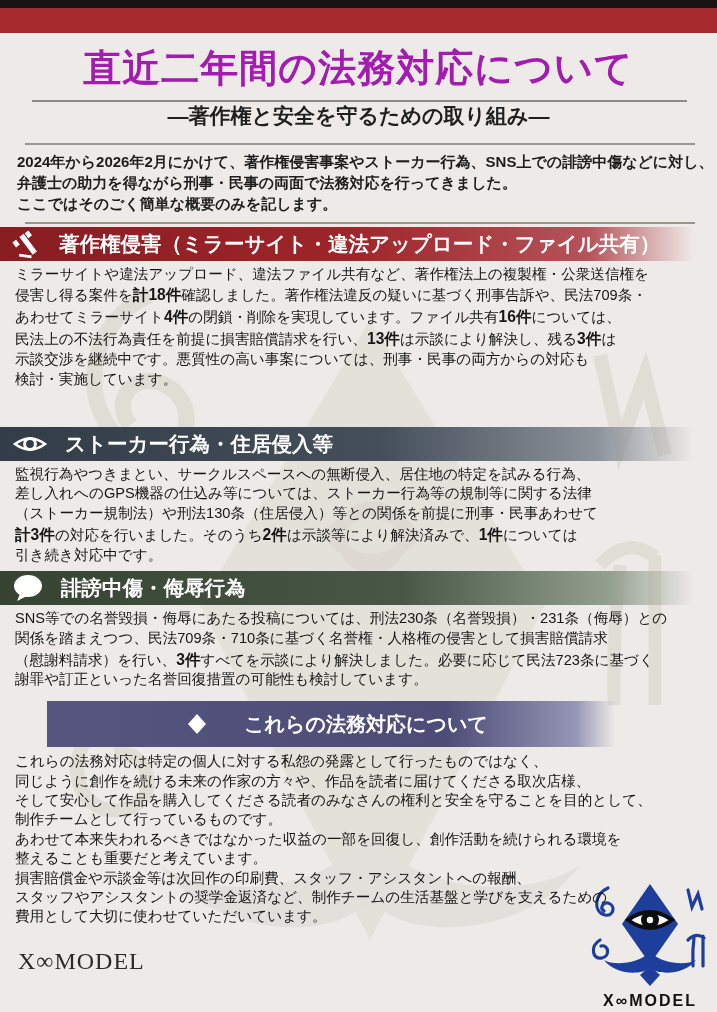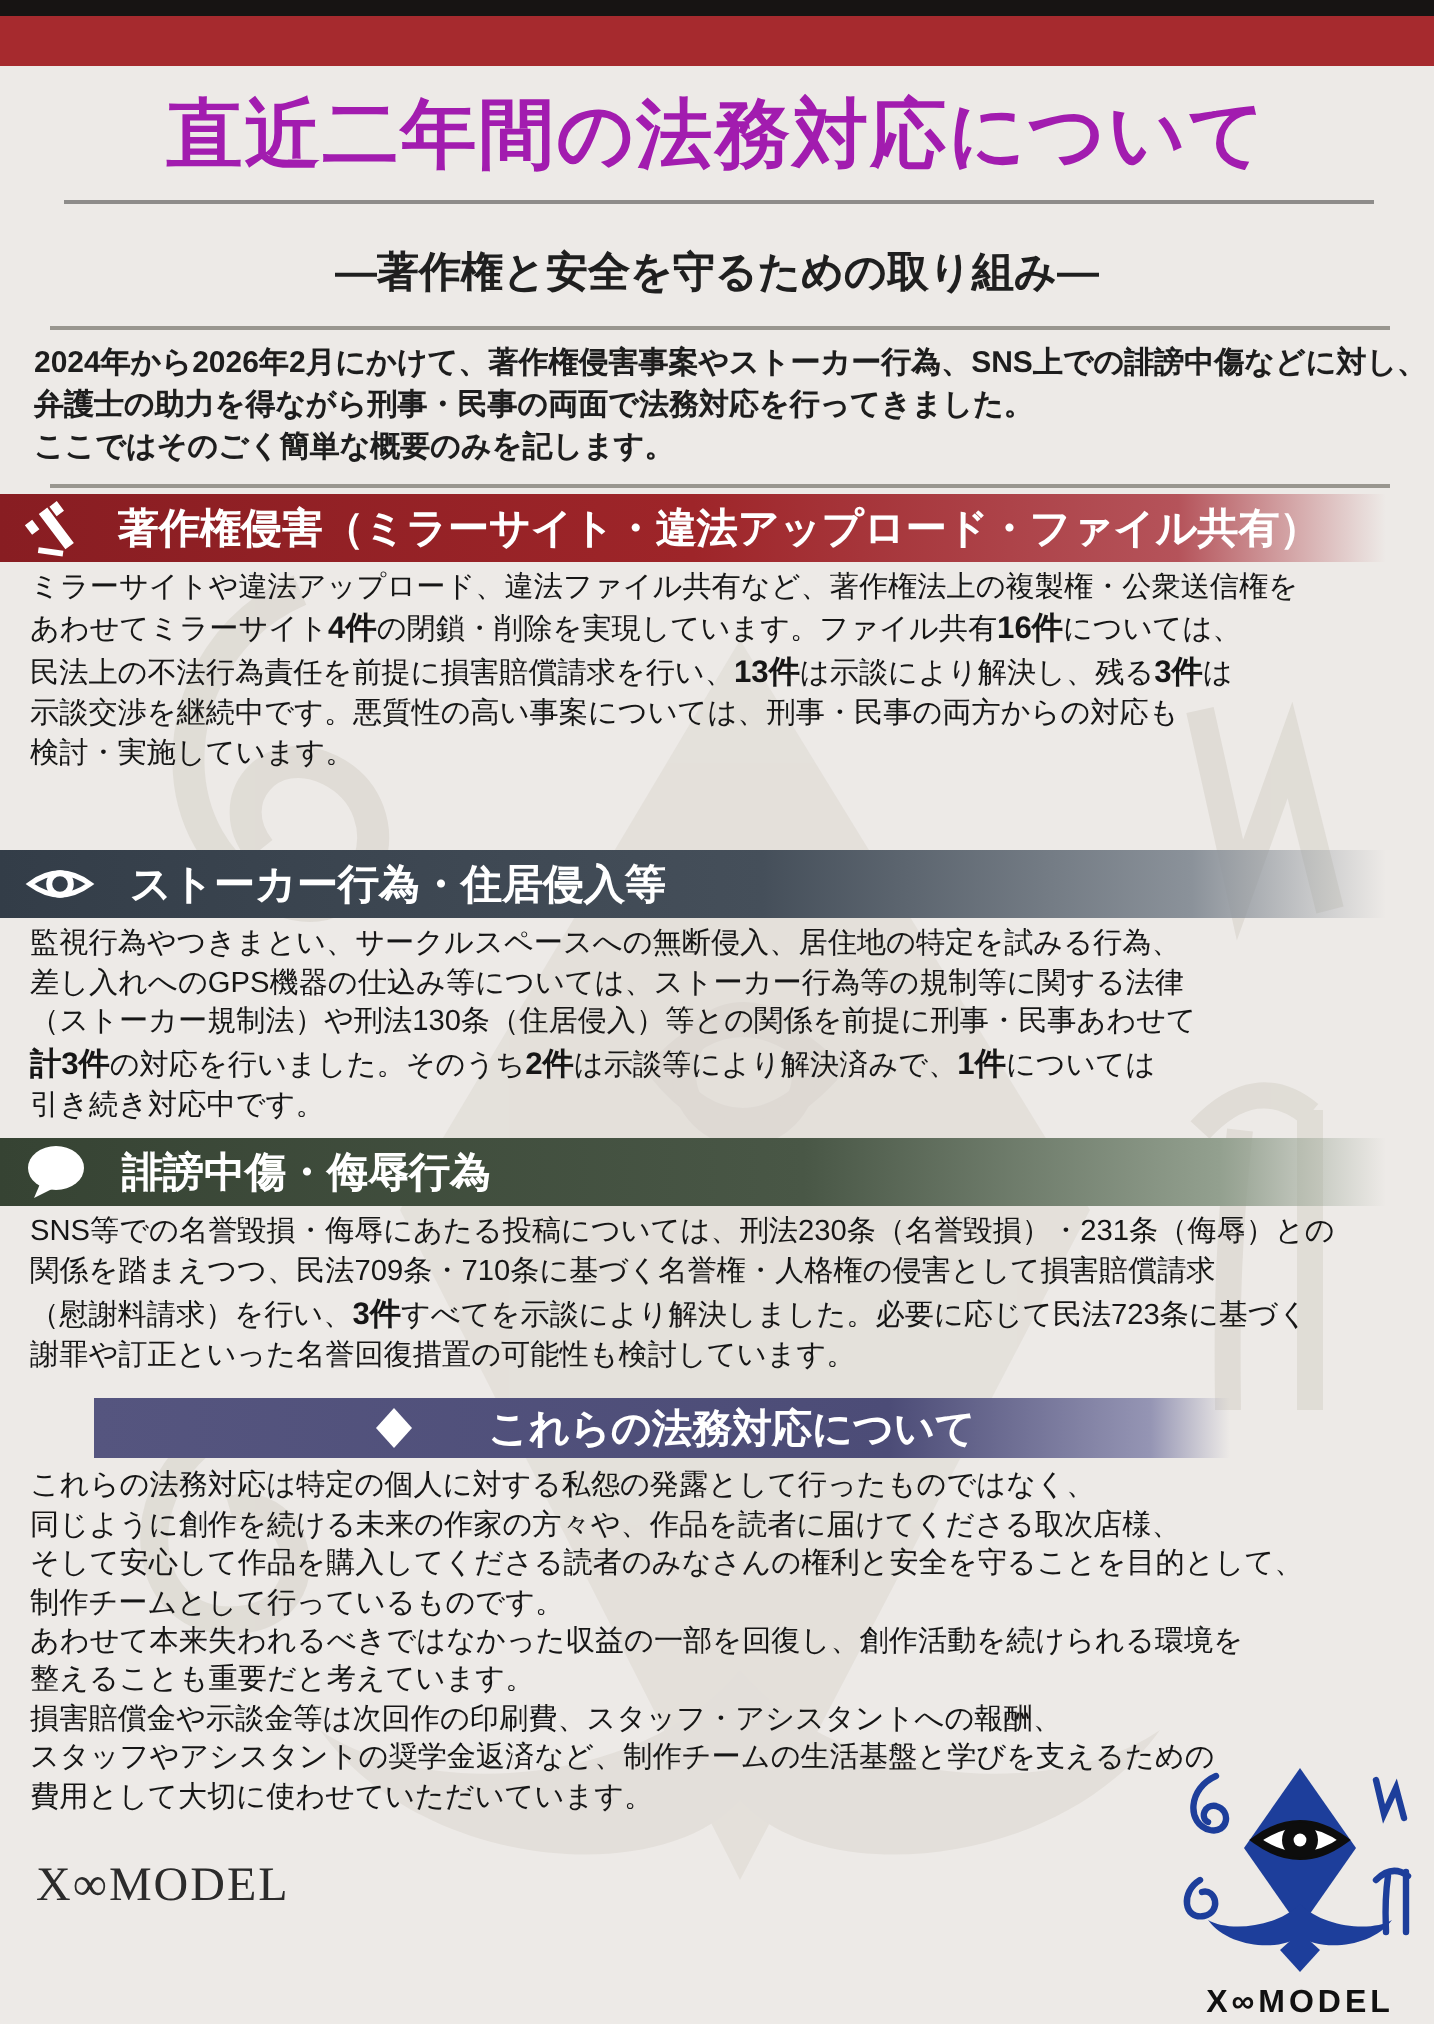--- a/index.html
+++ b/index.html
@@ -10,32 +10,32 @@
   
   .watermark{position:absolute;left:0;top:235px;z-index:0;pointer-events:none;}
   
   .bar-black{height:8px;background:#171413;}
   .bar-red{height:25px;background:#a62a2e;}
   
   .title{margin:14px 0 0 0;text-align:center;font-size:38px;line-height:1.15;
          font-weight:900;color:#a21caf;letter-spacing:1px;}
   .rule{height:2px;background:#8e8c8a;}
   .rule-title{margin:9px 30px 0 32px;}
-  .subtitle{margin-top:20px;text-align:center;font-size:21px;font-weight:800;color:#1f1f1f;}
+  .subtitle{margin-top:0;text-align:center;font-size:21px;font-weight:800;color:#1f1f1f;}
   .rule-a{margin:13px 22px 0 25px;background:#99968f;}
   .rule-b{margin:0 22px 0 25px;background:#99968f;}
   .intro{padding:6px 10px 7px 17px;font-size:15px;line-height:1.42;font-weight:600;color:#1d1d1d;}
   .intro div{white-space:nowrap;}
   
   .banner{height:34px;display:flex;align-items:center;gap:17px;padding-left:12px;
           margin:0 24px 0 0;color:#fff;font-weight:800;font-size:20.5px;white-space:nowrap;}
   .theme-red{margin-top:3px;background:linear-gradient(90deg,#881d22 0%,#9e2529 50%,#b5535a 85%,rgba(181,83,90,0) 100%);}
   .theme-slate{background:linear-gradient(90deg,#333d48 0%,#454f5a 55%,#8b929a 86%,rgba(139,146,154,0) 100%);margin-top:32px;}
   .theme-green{background:linear-gradient(90deg,#364333 0%,#495746 58%,#93a08f 88%,rgba(147,160,143,0) 100%);}
-  .theme-navy{margin:6px 0 0 47px;width:556px;height:30px;justify-content:center;gap:36px;font-size:20px;
+  .theme-navy{margin:6px 0 0 47px;width:556px;height:46px;justify-content:center;gap:36px;font-size:20px;
           background:linear-gradient(90deg,#55557f 0%,#4c4c77 70%,#9595b4 93%,rgba(149,149,180,0) 100%);}
   .banner-icon{display:flex;align-items:center;}
   .banner-icon svg{display:block;}
   
   .section-body{padding:4px 8px 5px 15px;font-size:14.6px;line-height:1.36;font-weight:500;color:#161616;border-radius:20px;}
   .section-body .bline{white-space:nowrap;}
   .section-body b{font-weight:900;font-size:15.6px;}
   .body-about{line-height:1.33;padding-top:5px;}
   
   .brand-serif{margin:16px 0 0 18px;font-family:"Liberation Serif","DejaVu Serif",serif;
@@ -83,20 +83,21 @@
         <div class="banner theme-red">
           <span class="banner-icon">
             <svg width="30" height="30" viewBox="0 0 24 24" fill="#fff">
               <path d="M5.2 7.3l3-3 12.5 12.5-3 3zM11.6 1.2l3.4 3.4-2.6 2.6-3.4-3.4zM2.9 9.9l3.4 3.4-2.6 2.6-3.4-3.4zM7 20.5h10v2.3H7z" transform="rotate(8 12 12)"></path>
             </svg>
           </span>
           <span class="banner-title">著作権侵害（ミラーサイト・違法アップロード・ファイル共有）</span>
         </div>
         <div class="section-body body-copyright">
           <div class="bline">ミラーサイトや違法アップロード、違法ファイル共有など、著作権法上の複製権・公衆送信権を</div>
+          <div class="bline">侵害し得る案件を<b>計18件</b>確認しました。著作権法違反の疑いに基づく刑事告訴や、民法709条・</div>
           <div class="bline">あわせてミラーサイト<b>4件</b>の閉鎖・削除を実現しています。ファイル共有<b>16件</b>については、</div>
           <div class="bline">民法上の不法行為責任を前提に損害賠償請求を行い、<b>13件</b>は示談により解決し、残る<b>3件</b>は</div>
           <div class="bline">示談交渉を継続中です。悪質性の高い事案については、刑事・民事の両方からの対応も</div>
           <div class="bline">検討・実施しています。</div>
         </div>
         <div class="banner theme-slate">
           <span class="banner-icon">
             <svg width="36" height="24" viewBox="0 0 36 24" fill="none" stroke="#fff">
               <path d="M3,12 Q18,1 33,12 Q18,23 3,12 Z" stroke-width="2.6"></path>
               <circle cx="18" cy="12" r="5.4" stroke-width="3"></circle>

